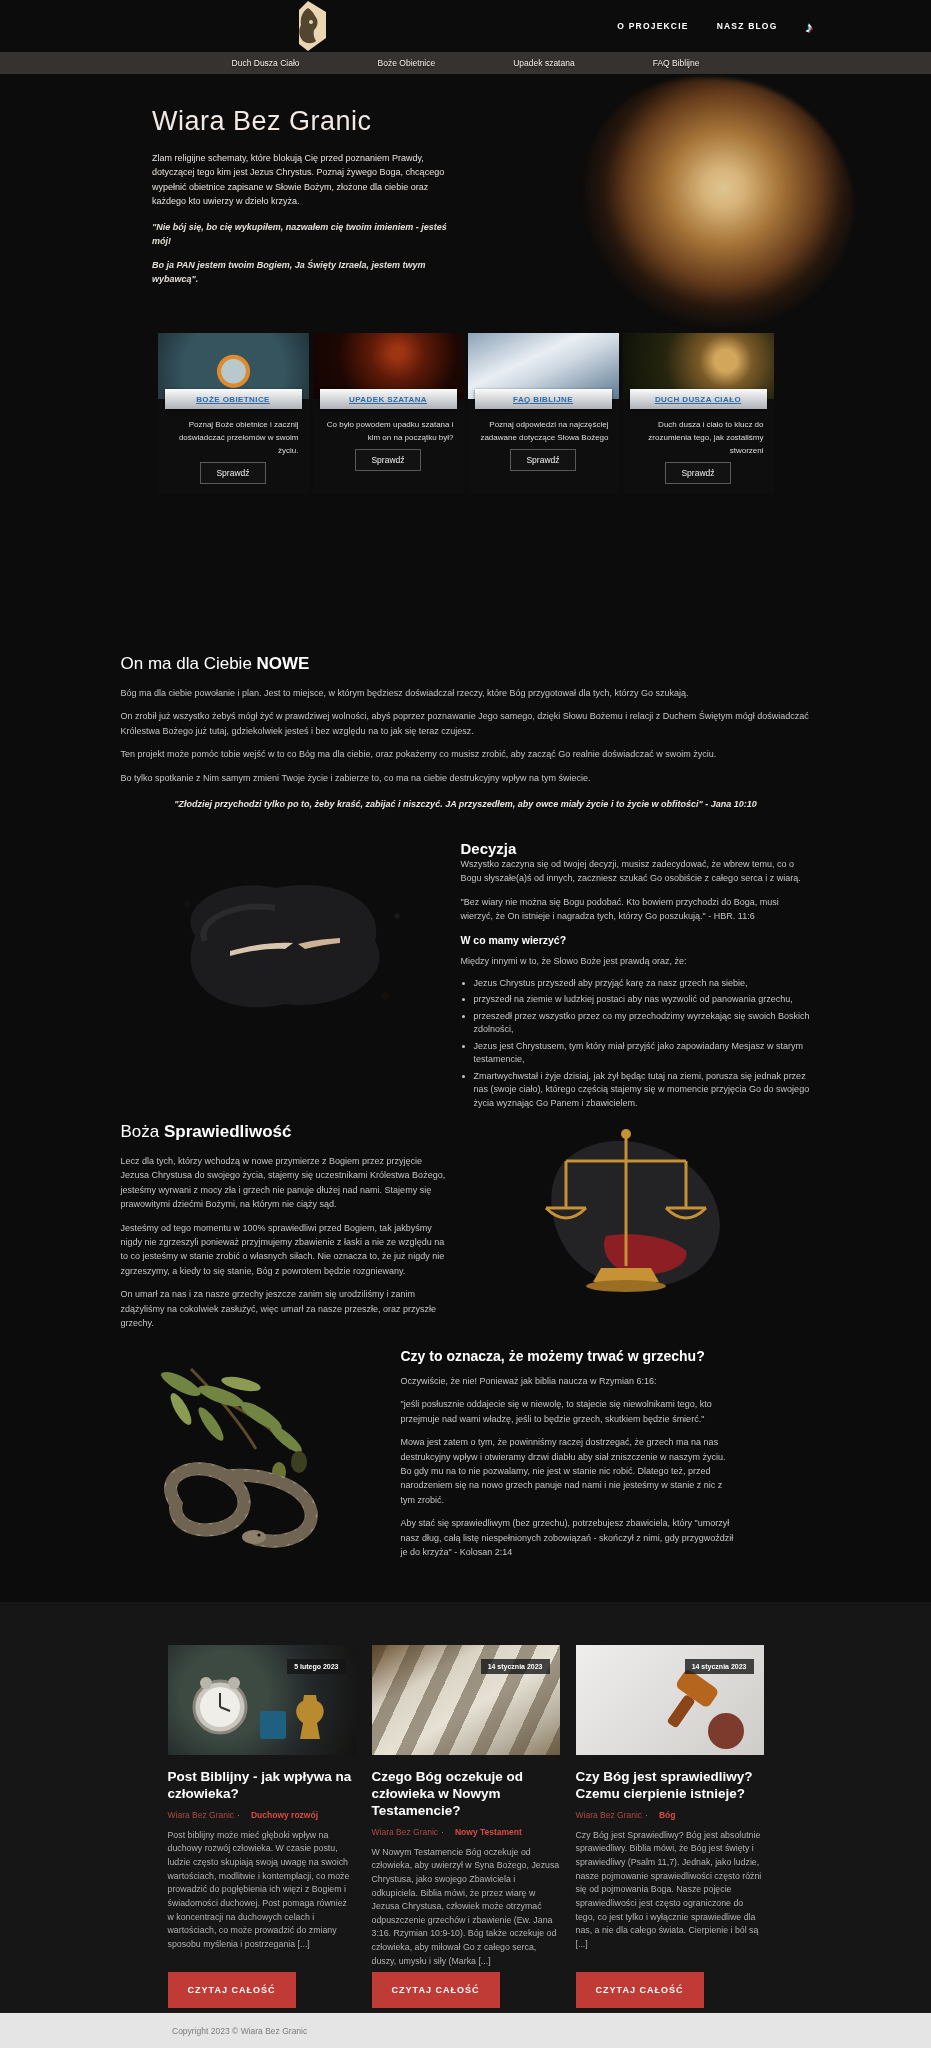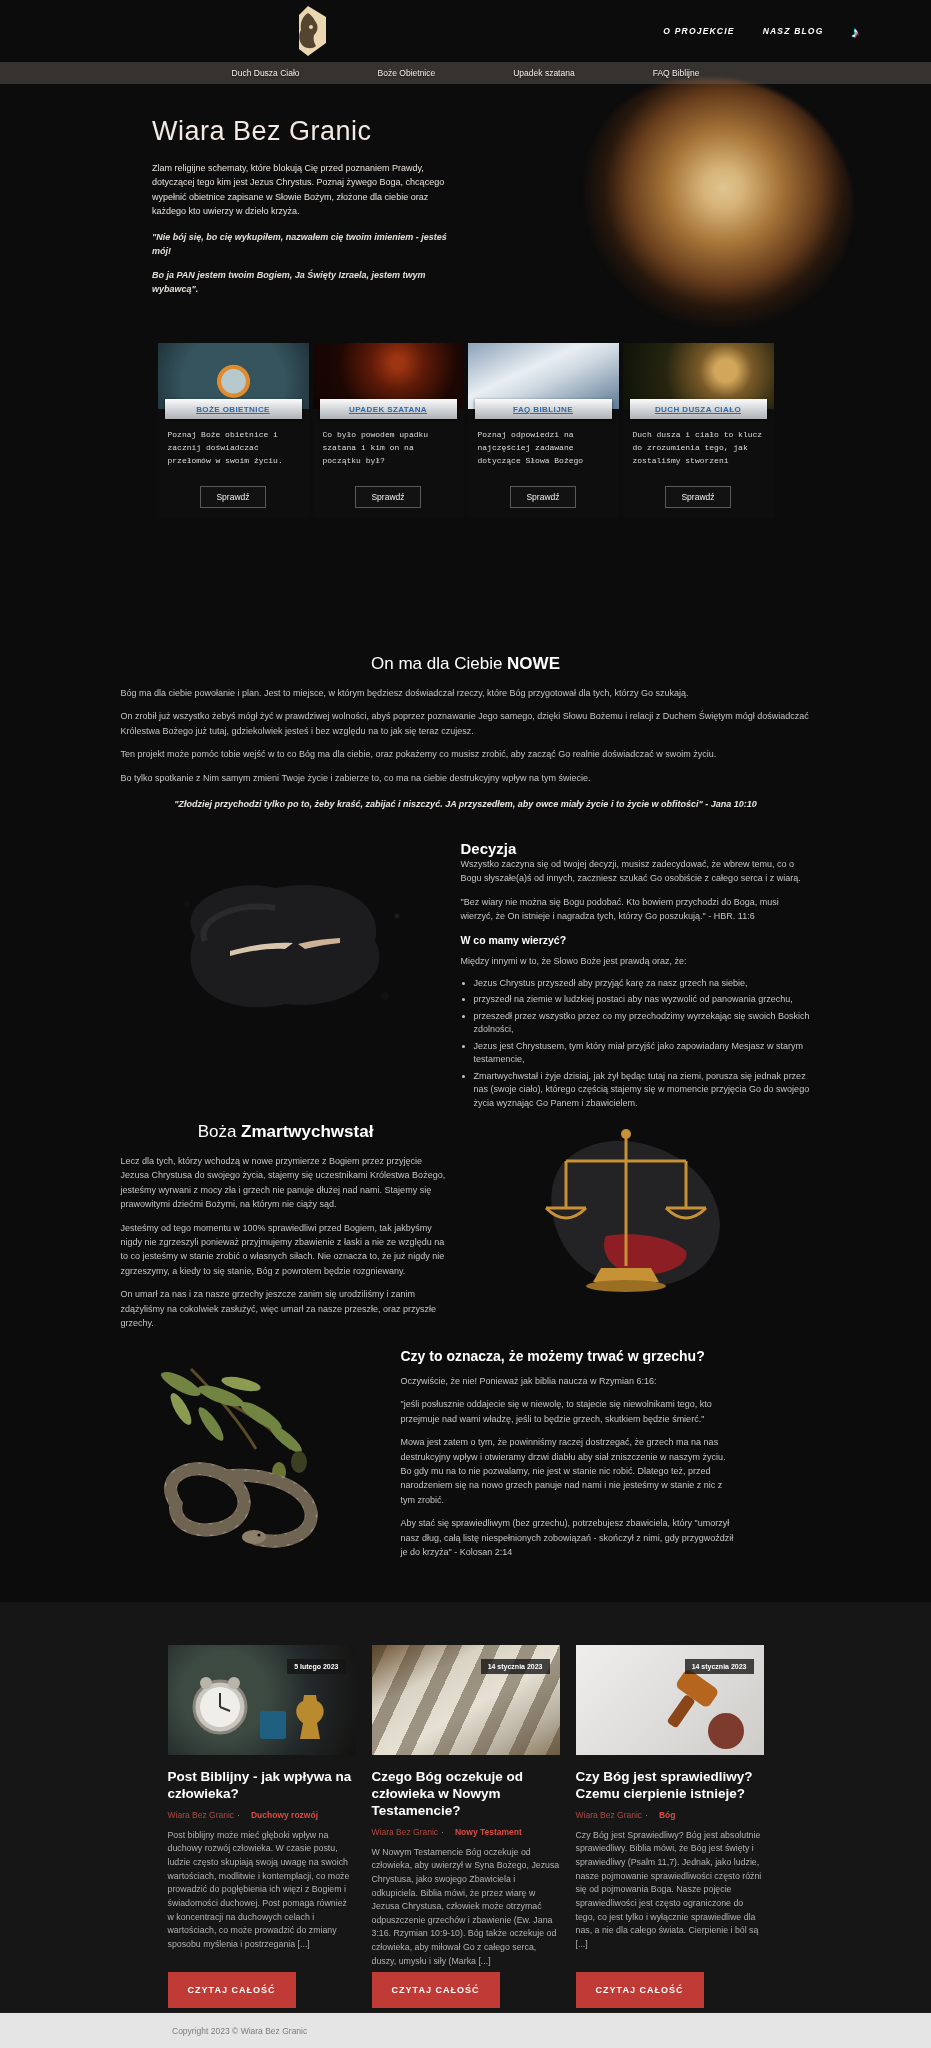--- a/index.html
+++ b/index.html
@@ -14,21 +14,21 @@
       radial-gradient(ellipse 340px 170px at 78% 9%, rgba(168,152,146,.42), transparent 72%),
       radial-gradient(ellipse 220px 300px at -2% 42%, rgba(32,84,98,.55), transparent 70%),
       radial-gradient(ellipse 500px 260px at 50% 62%, rgba(58,30,20,.55), transparent 80%),
       linear-gradient(180deg,#41302а 0%,#3a2a21 0%,#2c1c14 34%,#190f0a 62%,#0d0c0c 88%,#0c0c0c 100%);
   }
   .lion-blob { position:absolute; right:78px; top:78px; width:270px; height:250px; filter:blur(2px); opacity:.95;
     background:
       radial-gradient(circle at 52% 44%, #ead097 0%, #e2bd80 10%, #b07c3c 28%, #6b3f1d 48%, rgba(60,32,14,.6) 60%, transparent 72%),
       radial-gradient(circle at 52% 58%, rgba(30,15,8,.8) 6%, transparent 20%);
     border-radius:45% 55% 50% 50%; }
-  .hero-header { position:relative; display:flex; align-items:center; height:62px; padding:0 72px 0 285px;font-style:italic; }
+  .hero-header { position:relative; display:flex; align-items:center; height:52px; padding:0 118px 0 285px; }
   .logo-wrap { width:46px; height:52px; }
   .hero-menu { margin-left:auto; display:flex; align-items:center; gap:28px; }
   .hero-menu a { color:#fff; font-size:8.5px; font-weight:bold; letter-spacing:1.2px; text-decoration:none; cursor:pointer; }
   .tiktok { font-size:15px; color:#fff; text-shadow:-1px 0 0 #25f4ee, 1px 1px 0 #fe2c55; cursor:pointer; line-height:1; }
   .navbar { position:relative; height:22px; background:rgba(122,112,106,.38); display:flex; align-items:center; justify-content:center; gap:78px; }
   .navbar a { color:#f2efec; font-size:8.5px; text-decoration:none; cursor:pointer; text-shadow:0 1px 2px rgba(0,0,0,.5); }
   .hero-content { position:relative; width:312px; margin:32px 0 0 152px; }
   .hero-title { color:#f3e9e2; font-size:27px; font-weight:normal; letter-spacing:.5px; margin-bottom:14px; }
   .hero-p { color:#e6e0da; font-size:9px; line-height:1.6; margin-bottom:12px; }
   .hero-q { color:#e3ddd6; font-size:9px; line-height:1.55; font-style:italic; font-weight:bold; margin-bottom:11px; }
@@ -36,27 +36,27 @@
   
   .cards-row { position:relative; display:flex; justify-content:center; gap:4px; margin-top:46px; }
   .mini-card { width:151px; background:#0e0e0e; padding-bottom:10px; }
   .mini-img { position:relative; width:151px; height:66px; }
   .img-obietnice { background: radial-gradient(circle at 50% 58%, #b8c9ce 0 14%, #e08a2e 15% 19%, #35545e 20% 60%, #22333b 100%); }
   .img-szatana  { background: radial-gradient(circle at 56% 30%, #9e3512 0 6%, #5e1a08 28%, #1c0703 62%, #120404 100%); }
   .img-faq      { background: linear-gradient(155deg,#8ba2b8 0%,#e9eef3 40%,#cfd9e2 55%,#5d7a93 100%); }
   .img-duch     { background: radial-gradient(circle at 68% 42%, #d2a75c 0 10%, #7a5a28 24%, #26250f 55%, #0d1108 100%); }
   .label-bar { position:absolute; left:7px; right:7px; bottom:-10px; height:20px; background:linear-gradient(180deg,#fbfbfb,#aeb2b8); display:flex; align-items:center; justify-content:center; box-shadow:0 1px 3px rgba(0,0,0,.6); }
   .label-bar a { color:#2e6ba8; font-size:8px; font-weight:bold; letter-spacing:.4px; text-decoration:underline; cursor:pointer; }
-  .mini-desc { margin:20px 10px 18px; color:#ddd; font-size:8px; line-height:1.6; text-align:left;font-family:Liberation Mono, monospace; }
+  .mini-desc { margin:20px 10px 4px; color:#ddd; font-size:8px; line-height:1.6; text-align:right; }
   .check-btn { display:block; margin:0 auto; background:#121212; color:#eee; border:1px solid #595959; font-size:8.5px; padding:5px 15px; cursor:pointer; font-family:inherit; }
 
   
   .container { width:690px; margin:0 auto; }
   .sec-nowe { height:206px; padding-top:42px; }
-  .h2 { color:#fff; font-size:17px; font-weight:normal; margin-bottom:12px;text-align:center; }
+  .h2 { color:#fff; font-size:17px; font-weight:normal; margin-bottom:12px; }
   .h2 b { font-weight:800; }
   .p { font-size:9px; line-height:1.6; color:#c4c4c4; margin-bottom:9px; }
   .quote-line { font-size:9px; font-style:italic; font-weight:bold; color:#e9e4dd; text-align:center; margin-top:14px; }
 
   .sec-decyzja { height:288px; display:flex; }
   .hands-art { width:300px; height:200px; margin:28px 26px 0 14px; position:relative; }
   .sec-decyzja .col-r { width:360px; padding-top:22px; }
   .h3 { color:#fff; font-size:15px; font-weight:800; margin-bottom:0; }
   .sub-h { color:#fff; font-size:10.5px; font-weight:800; margin:10px 0 8px; }
   ul.blist { margin-left:13px; }
@@ -204,21 +204,21 @@
       <li>przyszedł na ziemie w ludzkiej postaci aby nas wyzwolić od panowania grzechu,</li>
       <li>przeszedł przez wszystko przez co my przechodzimy wyrzekając się swoich Boskich zdolności,</li>
       <li>Jezus jest Chrystusem, tym który miał przyjść jako zapowiadany Mesjasz w starym testamencie,</li>
       <li>Zmartwychwstał i żyje dzisiaj, jak żył będąc tutaj na ziemi, porusza się jednak przez nas (swoje ciało), którego częścią stajemy się w momencie przyjęcia Go do swojego życia wyznając Go Panem i zbawicielem.</li>
     </ul>
   </div>
 </div>
 
 <div class="sec-spraw container">
   <div class="col-l">
-    <div class="h2"><span>Boża </span><b>Zmartwychwstał</b></div>
+    <div class="h2"><span>Boża </span><b>Sprawiedliwość</b></div>
     <p class="p">Lecz dla tych, którzy wchodzą w nowe przymierze z Bogiem przez przyjęcie Jezusa Chrystusa do swojego życia, stajemy się uczestnikami Królestwa Bożego, jesteśmy wyrwani z mocy zła i grzech nie panuje dłużej nad nami. Stajemy się prawowitymi dziećmi Bożymi, na którym nie ciąży sąd.</p>
     <p class="p">Jesteśmy od tego momentu w 100% sprawiedliwi przed Bogiem, tak jakbyśmy nigdy nie zgrzeszyli ponieważ przyjmujemy zbawienie z łaski a nie ze względu na to co jesteśmy w stanie zrobić o własnych siłach. Nie oznacza to, że już nigdy nie zgrzeszymy, a kiedy to się stanie, Bóg z powrotem będzie rozgniewany.</p>
     <p class="p">On umarł za nas i za nasze grzechy jeszcze zanim się urodziliśmy i zanim zdążyliśmy na cokolwiek zasłużyć, więc umarł za nasze przeszłe, oraz przyszłe grzechy.</p>
   </div>
   <div class="scales-art">
     <svg viewBox="0 0 230 200" width="230" height="200">
       <path d="M60 40 C30 60 35 120 70 150 C110 185 190 175 205 130 C220 90 190 45 140 30 C110 20 80 25 60 40 Z" fill="#232326"></path>
       <path d="M95 120 C120 115 160 120 175 135 C180 150 150 162 120 158 C100 154 88 135 95 120 Z" fill="#8d1f24"></path>
       <g stroke="#c79136" fill="none" stroke-width="3">
         <line x1="115" y1="22" x2="115" y2="150"></line>

